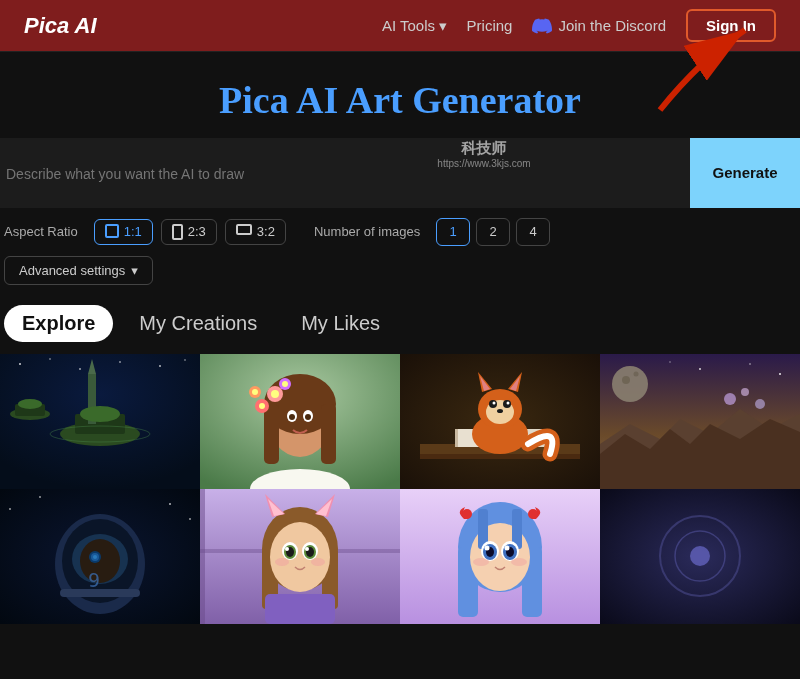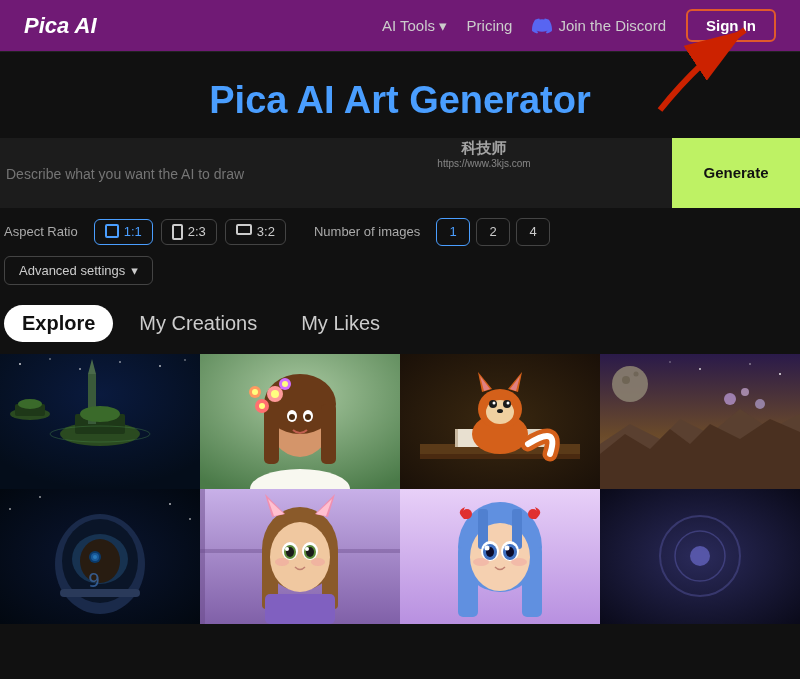--- a/index.html
+++ b/index.html
@@ -12,21 +12,21 @@
       color: #fff;
     }
 
     
     .navbar {
       display: flex;
       align-items: center;
       justify-content: space-between;
       padding: 0 24px;
       height: 52px;
-      background: #701a75;
+      background: #7f1d1d;
       border-bottom: 1px solid #222;
       position: relative;
       z-index: 10;
     }
     .nav-logo {
       font-size: 22px;
       font-weight: 700;
       color: #fff;
       font-style: italic;
     }
@@ -64,20 +64,21 @@
       font-size: 15px;
       font-weight: 600;
       cursor: pointer;
       background: transparent;
     }
 
     
     .hero {
       text-align: center;
       padding: 28px 12px 16px;
+      font-family: Liberation Serif, serif;
     }
     .hero-title {
       font-size: 38px;
       font-weight: 800;
       color: #4a9eff;
       line-height: 1.1;
     }
     .hero-subtitle {
       font-size: 15px;
       color: #aaa;
@@ -107,22 +108,22 @@
       resize: none;
       outline: none;
       height: 70px;
       font-family: inherit;
     }
     .generate-btn {
       position: absolute;
       right: 0;
       bottom: 0;
       top: 0;
-      width: 128px;
-      background: #bef264;
+      width: 110px;
+      background: #7dd3fc;
       color: #111;
       font-weight: 700;
       font-size: 15px;
       border: none;
       cursor: pointer;
       display: flex;
       align-items: center;
       justify-content: center;
     }
 

